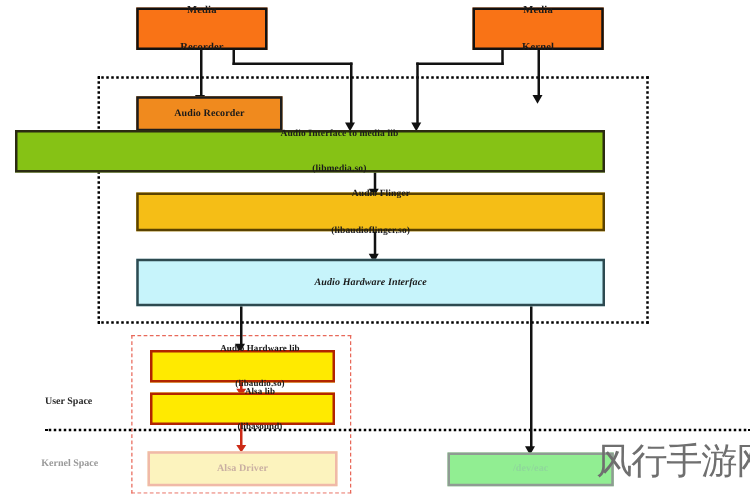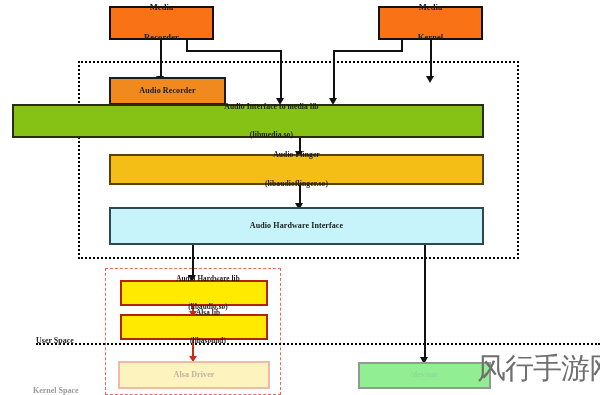--- a/index.html
+++ b/index.html
@@ -53,25 +53,27 @@
   }
   .greenbar {
     background: #86C215;
     border: 2px solid #2b2b12;
     font-size: 7.6px;
   }
   .yellowbar {
     background: #F5BE16;
     border: 2px solid #5a4200;
     font-size: 7.6px;
+    text-align: right;
   }
   .cyanbox {
     background: #C7F4FB;
     border: 2px solid #2d4a50;
     font-size: 8px;
+    font-style: italic;
   }
   .libbox {
     background: #FFEA00;
     border: 2.5px solid #B22400;
     font-size: 7.2px;
     padding-left: 28px;
   }
   .driverbox {
     background: #FCF3BE;
     border: 2px solid #F0B9A8;
@@ -132,21 +134,20 @@
     border-top: 6.5px solid #CC2A16;
   }
 
   
   .spacelabel {
     position: absolute;
     font-size: 8px;
     font-weight: bold;
     color: #2a2a2a;
     white-space: nowrap;
-    margin-top: 20px;
   }
   .spacelabel.kernel { color: #9a9a9a; }
 
   
   .watermark {
     position: absolute;
     font-family: "DejaVu Sans", sans-serif;
     font-size: 29px;
     color: #6f6f6f;
     letter-spacing: -1px;

